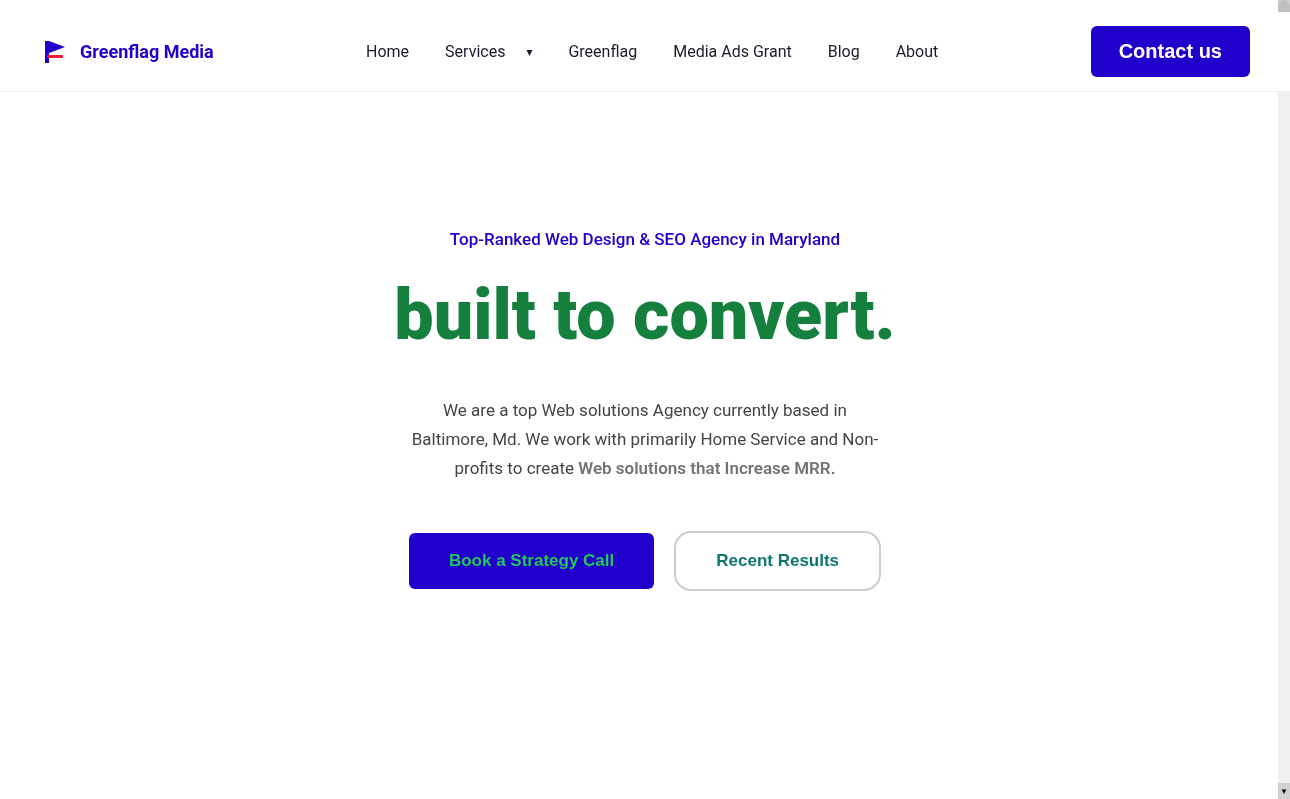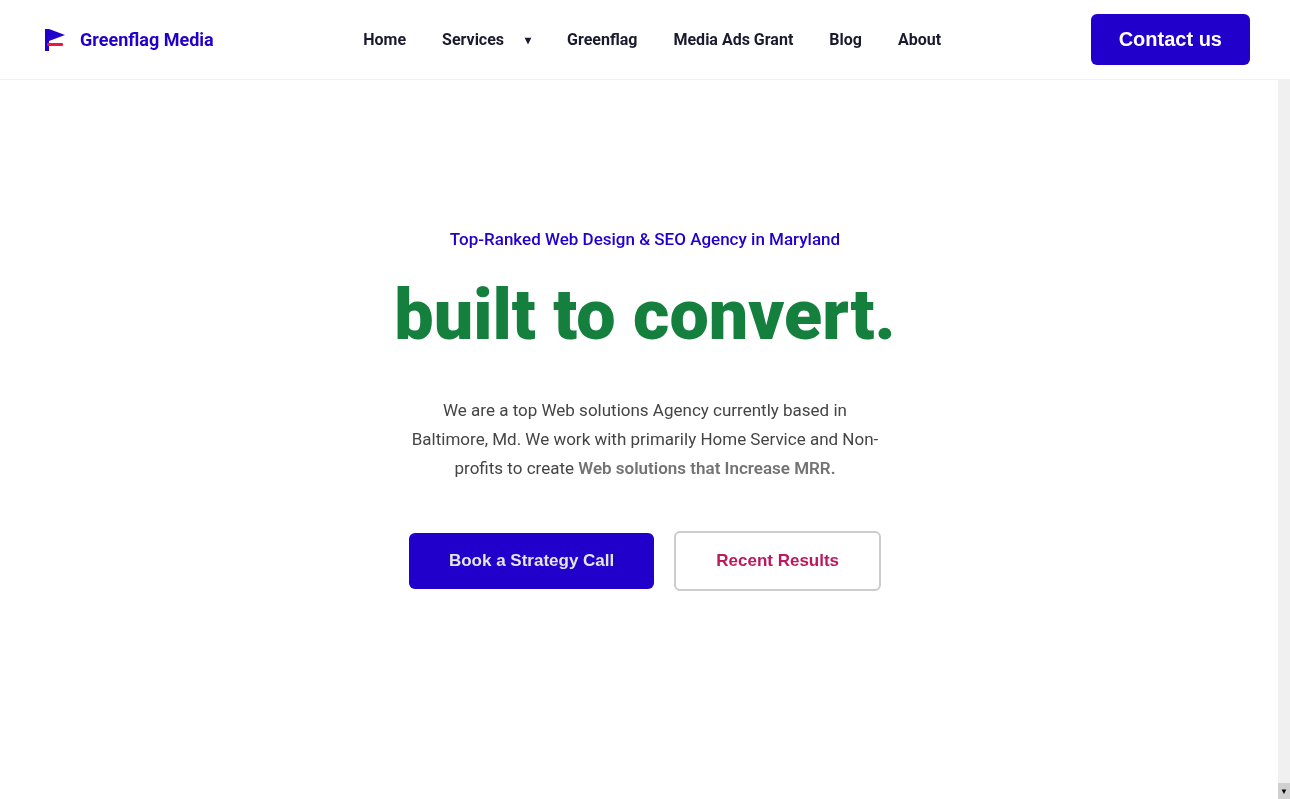--- a/index.html
+++ b/index.html
@@ -19,21 +19,21 @@
     
     .navbar {
       display: flex;
       align-items: center;
       justify-content: space-between;
       padding: 0 40px;
       height: 80px;
       background: #ffffff;
       border-bottom: 1px solid #f0f0f0;
       position: sticky;
-      top: 0;
+      top: 12px;
       z-index: 100;
     }
 
     .navbar-left {
       display: flex;
       align-items: center;
       gap: 8px;
     }
 
     .logo-icon {
@@ -54,21 +54,21 @@
       display: flex;
       align-items: center;
       gap: 36px;
       list-style: none;
     }
 
     .navbar-nav li a {
       text-decoration: none;
       color: #1a1a2e;
       font-size: 16px;
-      font-weight: 700;
+      font-weight: 400;
     }
 
     .services-link {
       display: flex;
       align-items: center;
       gap: 21px;
     }
 
     .chevron-down {
       font-size: 12px;
@@ -177,34 +177,34 @@
     }
 
     .hero-buttons {
       display: flex;
       gap: 20px;
       align-items: center;
     }
 
     .btn-primary {
       background: #2200cc;
-      color: #e5e5e5;
+      color: #22c55e;
       border: none;
       border-radius: 6px;
       padding: 18px 40px;
       font-size: 17px;
       font-weight: 700;
       cursor: pointer;
     }
 
     .btn-secondary {
       background: #ffffff;
-      color: #be185d;
+      color: #0f766e;
       border: 2px solid #cccccc;
-      border-radius: 6px;
+      border-radius: 17px;
       padding: 18px 40px;
       font-size: 17px;
       font-weight: 600;
       cursor: pointer;
     }
   </style>
 </head>
 <body>
 
 <div class="scrollbar-track">

